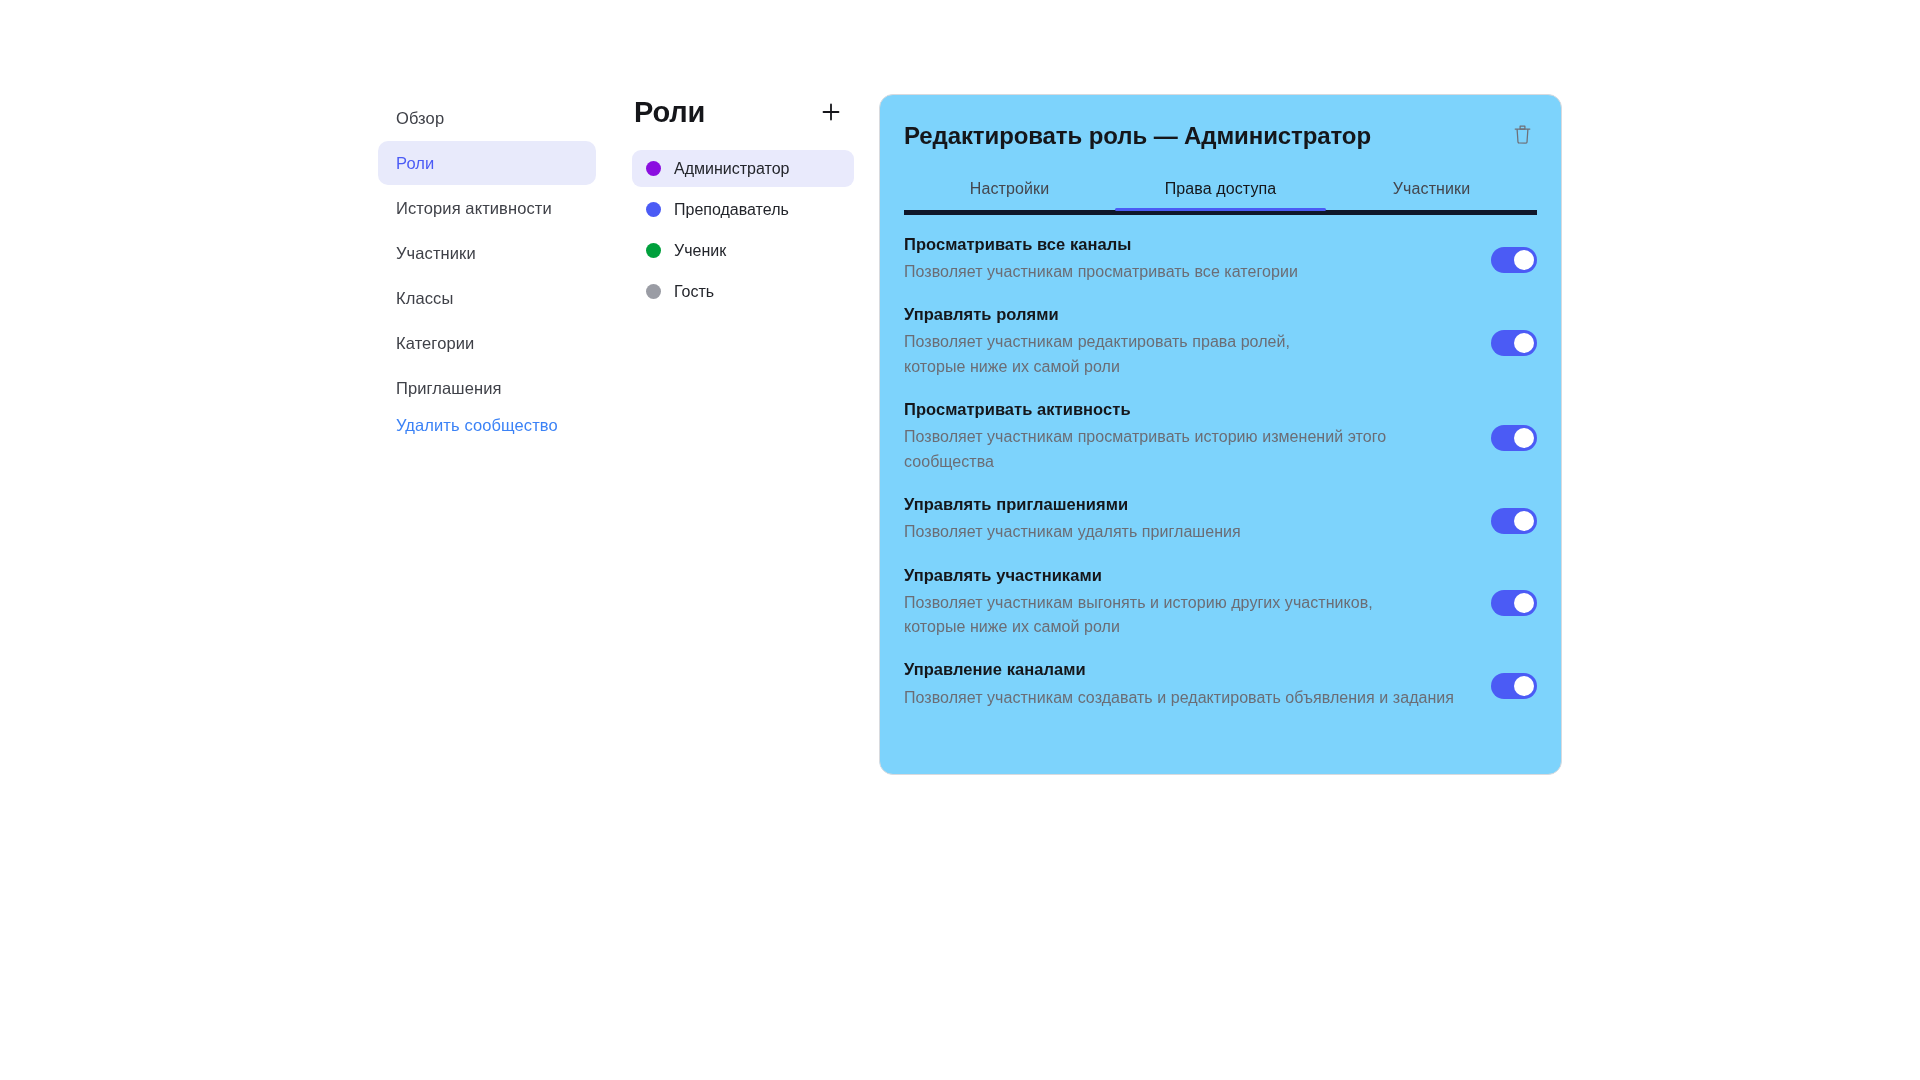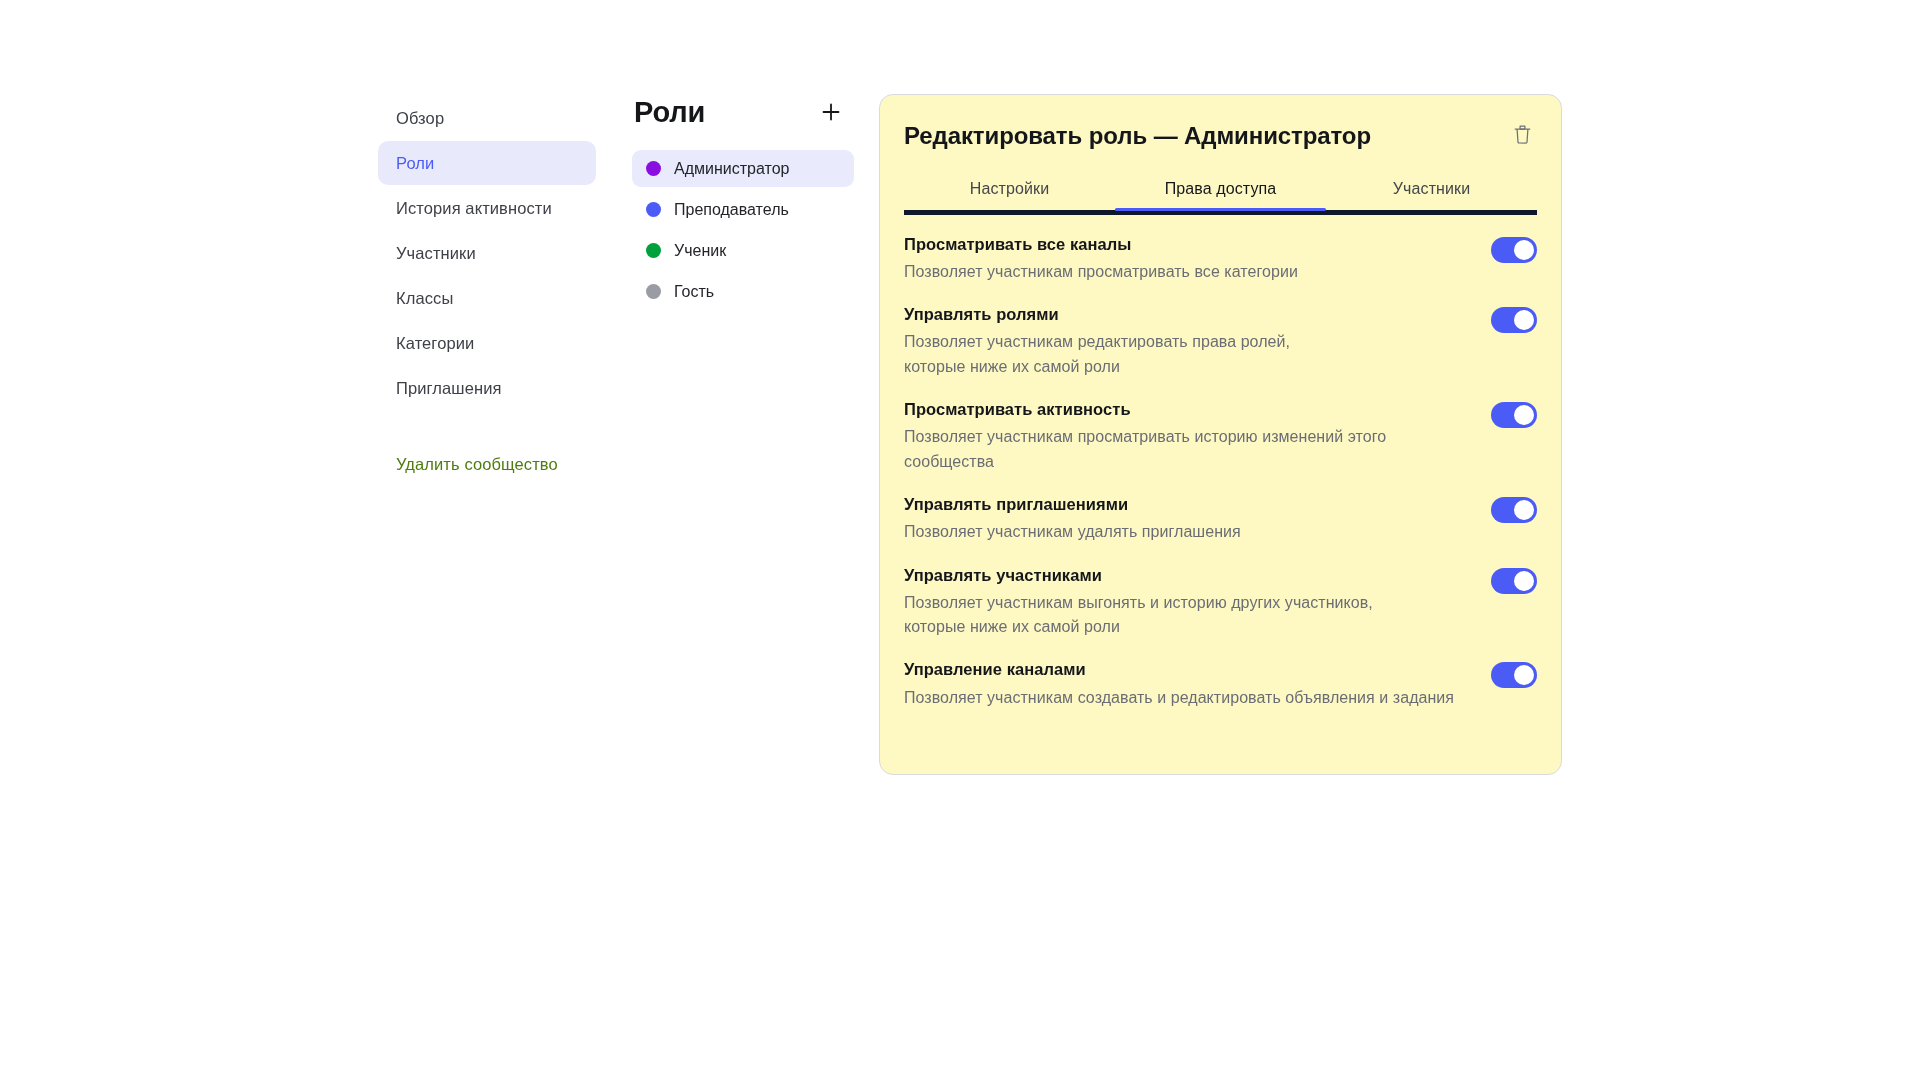--- a/index.html
+++ b/index.html
@@ -57,27 +57,27 @@
     margin-bottom: 1px;
     letter-spacing: 0.1px;
   }
   .nav-item.active {
     background: #e8eafb;
     color: #4b5bf5;
   }
   .nav-danger {
     position: absolute;
     left: 378px;
-    top: 449px;
+    top: 410px;
     padding: 0 18px;
     height: 30px;
     display: flex;
     align-items: center;
     font-size: 16.5px;
-    color: #4d7c0f;
+    color: #3b82f6;
     cursor: pointer;
     letter-spacing: 0.1px;
   }
 
   
   .roles-col {
     position: absolute;
     left: 632px;
     top: 92px;
     width: 222px;
@@ -128,21 +128,21 @@
     flex: 0 0 15px;
   }
 
   
   .role-card {
     position: absolute;
     left: 879px;
     top: 94px;
     width: 683px;
     height: 681px;
-    background: #fef9c3;
+    background: #7dd3fc;
     border: 1px solid #d8dade;
     border-radius: 14px;
   }
   .card-head {
     display: flex;
     align-items: flex-start;
     justify-content: space-between;
     padding: 27px 27px 0 24px;
   }
   .card-title {
@@ -186,21 +186,21 @@
     left: 0; right: 0; bottom: -1px;
     height: 2.5px;
     background: #4b5bf5;
     border-radius: 2px;
   }
 
   
   .perm-list { padding: 18px 24px 0 24px; }
   .perm-row {
     display: flex;
-    align-items: flex-start;
+    align-items: center;
     justify-content: space-between;
     gap: 20px;
     padding-bottom: 19px;
   }
   .perm-text { flex: 1 1 auto; min-width: 0; }
   .perm-name {
     font-size: 16.5px;
     font-weight: bold;
     color: #15161a;
     line-height: 1.35;

